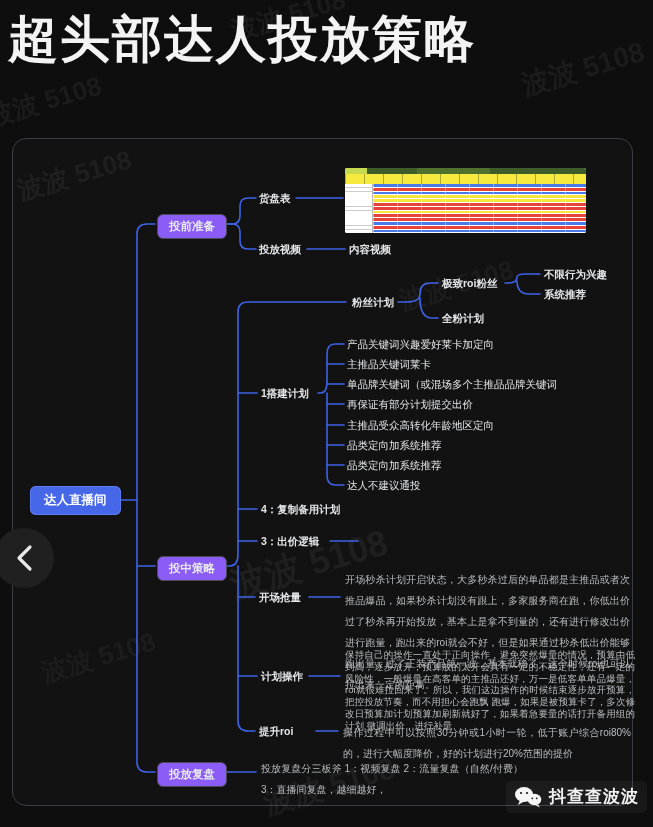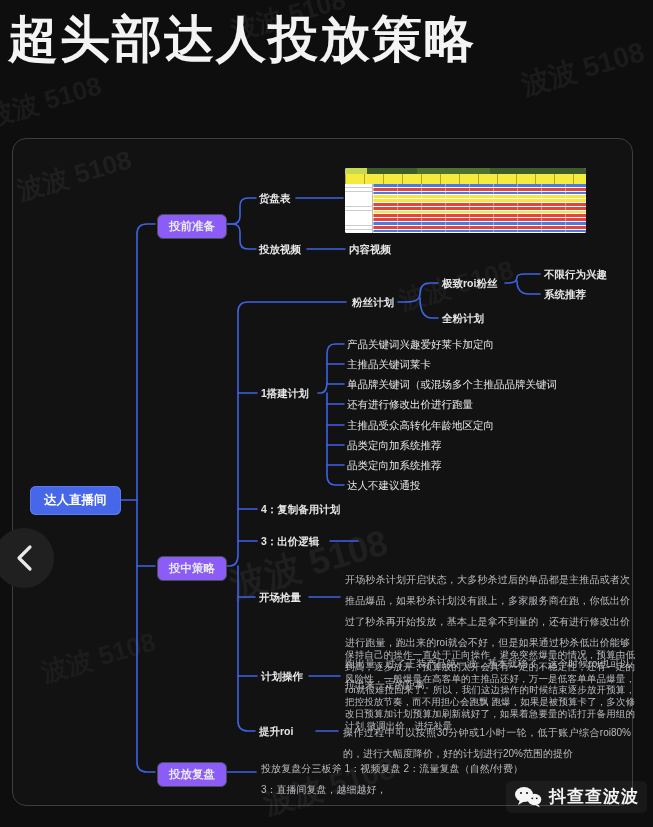--- a/index.html
+++ b/index.html
@@ -146,21 +146,21 @@
   <div class="leaf bold" style="left:352px; top:295px;">粉丝计划</div>
   <div class="leaf bold" style="left:442px; top:276px;">极致roi粉丝</div>
   <div class="leaf bold" style="left:442px; top:311px;">全粉计划</div>
   <div class="leaf bold" style="left:544px; top:267px;">不限行为兴趣</div>
   <div class="leaf bold" style="left:544px; top:287px;">系统推荐</div>
 
   <div class="leaf bold" style="left:261px; top:386px;">1搭建计划</div>
   <div class="leaf" style="left:347px; top:337px;">产品关键词兴趣爱好莱卡加定向</div>
   <div class="leaf" style="left:347px; top:357px;">主推品关键词莱卡</div>
   <div class="leaf" style="left:347px; top:377px;">单品牌关键词（或混场多个主推品品牌关键词</div>
-  <div class="leaf" style="left:347px; top:397px;">还有进行修改出价进行跑量</div>
+  <div class="leaf" style="left:347px; top:397px;">再保证有部分计划提交出价</div>
   <div class="leaf" style="left:347px; top:418px;">主推品受众高转化年龄地区定向</div>
   <div class="leaf" style="left:347px; top:438px;">品类定向加系统推荐</div>
   <div class="leaf" style="left:347px; top:458px;">品类定向加系统推荐</div>
   <div class="leaf" style="left:347px; top:478px;">达人不建议通投</div>
 
   <div class="leaf bold" style="left:261px; top:502px;">4：复制备用计划</div>
 
   <div class="leaf bold" style="left:261px; top:534px;">3：出价逻辑</div>
 
   <div class="leaf bold" style="left:259px; top:590px;">开场抢量</div>

